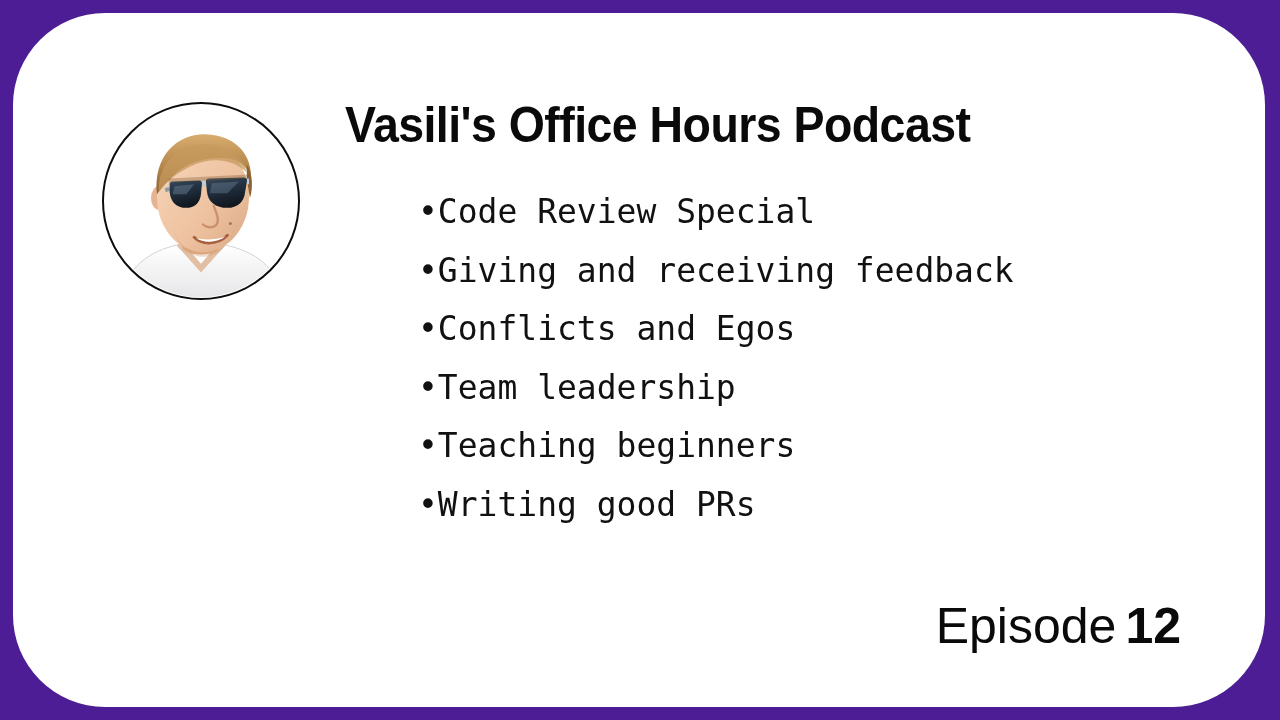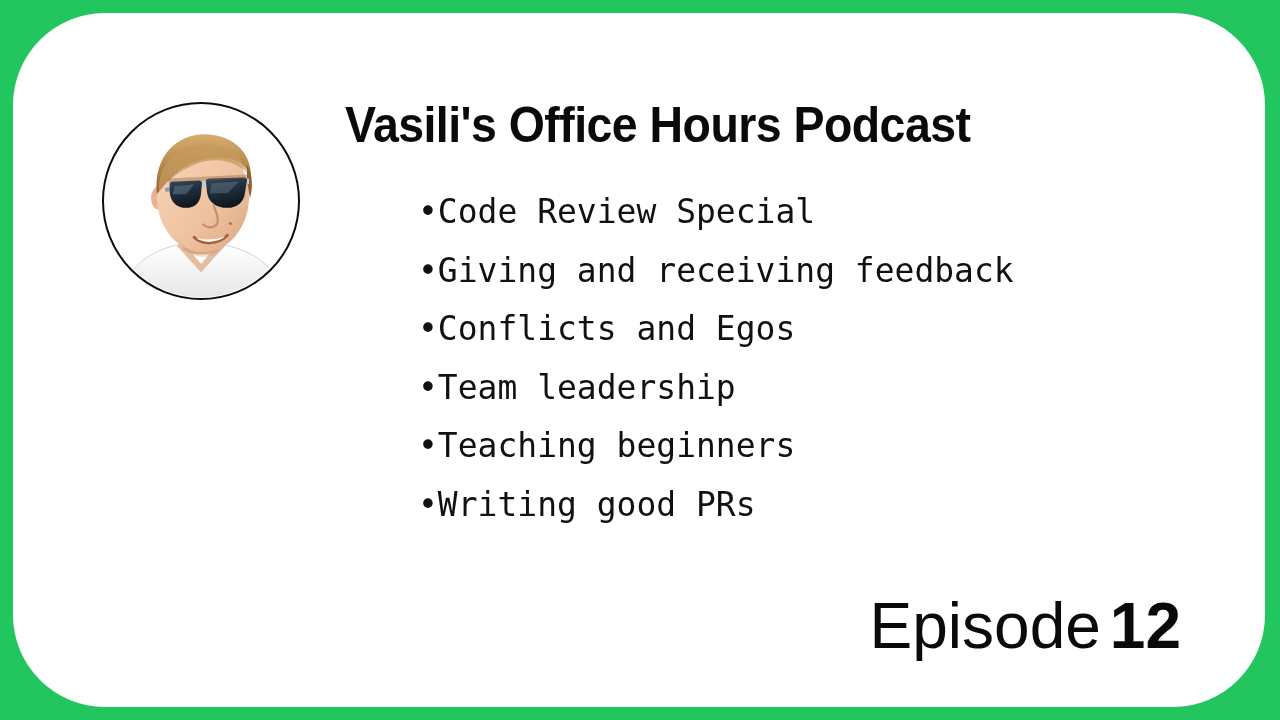--- a/index.html
+++ b/index.html
@@ -12,21 +12,21 @@
     overflow: hidden;
   }
   body {
     font-family: "Liberation Sans", sans-serif;
   }
 
   #stage {
     position: relative;
     width: 1280px;
     height: 720px;
-    background: #22c55e;
+    background: #4c1d95;
   }
 
   
   #card {
     position: absolute;
     left: 13px;
     top: 13px;
     width: 1252px;
     height: 694px;
     background: #ffffff;
@@ -88,21 +88,21 @@
   #bullets li .dot {
     display: inline;
   }
 
   
   #episode {
     position: absolute;
     right: 84px;
     top: 582px;
     font-family: "Liberation Sans", sans-serif;
-    font-size: 64px;
+    font-size: 50px;
     font-weight: 400;
     color: #0a0a0a;
     white-space: nowrap;
     line-height: 62px;
   }
   #episode .num {
     font-weight: 700;
     margin-left: 9px;
   }
 </style>

